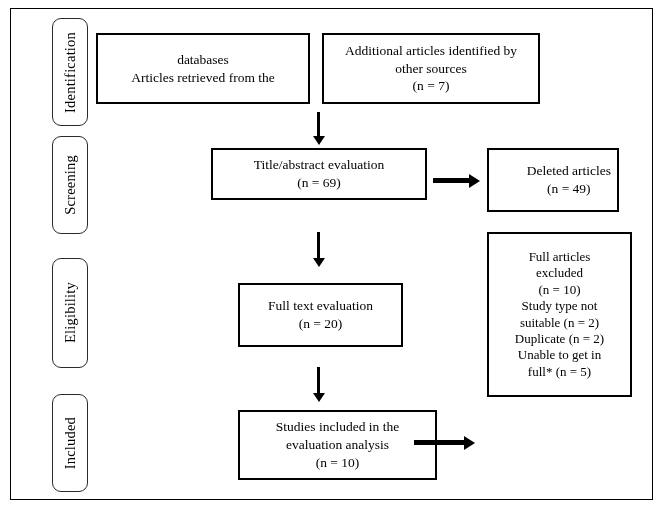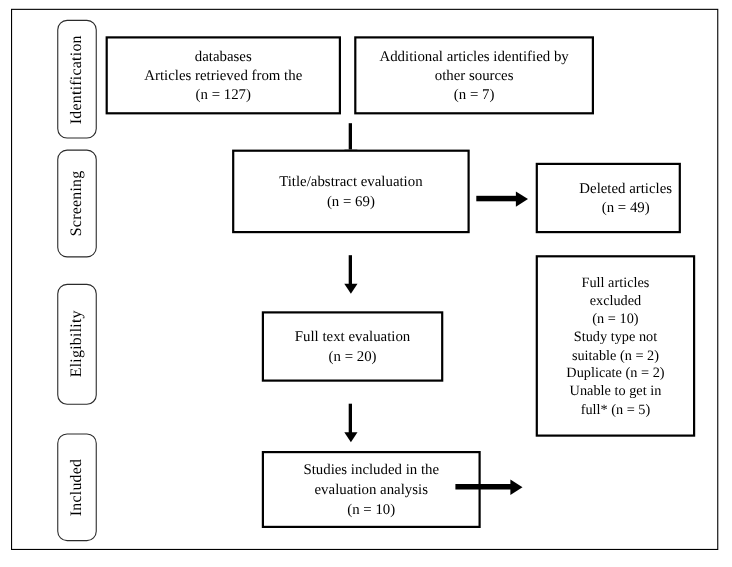--- a/index.html
+++ b/index.html
@@ -130,38 +130,37 @@
   </div>
 
   <div class="stage" style="left:52px; top:394px; width:36px; height:98px;">
     <span class="stage-label">Included</span>
   </div>
 
   <div class="box" style="left:96px; top:33px; width:214px; height:71px;">
     <div class="box-text">
       <div>databases</div>
       <div>Articles retrieved from the</div>
-      <div>(n = 127)</div>
     </div>
   </div>
 
   <div class="box" style="left:322px; top:33px; width:218px; height:71px;">
     <div class="box-text">
       <div>Additional articles identified by</div>
       <div>other sources</div>
       <div>(n = 7)</div>
     </div>
   </div>
 
   <div class="arrow-down" style="left:317px; top:112px;">
     <div class="stem" style="height:26px;"></div>
     <div class="head" style="top:24px;"></div>
   </div>
 
-  <div class="box" style="left:211px; top:136px; width:216px; height:76px;">
+  <div class="box" style="left:211px; top:148px; width:216px; height:52px;">
     <div class="box-text">
       <div>Title/abstract evaluation</div>
       <div>(n = 69)</div>
     </div>
   </div>
 
   <div class="arrow-right" style="left:433px; top:178px; width:48px;">
     <div class="stem" style="width:38px;"></div>
     <div class="head" style="left:36px;"></div>
   </div>

